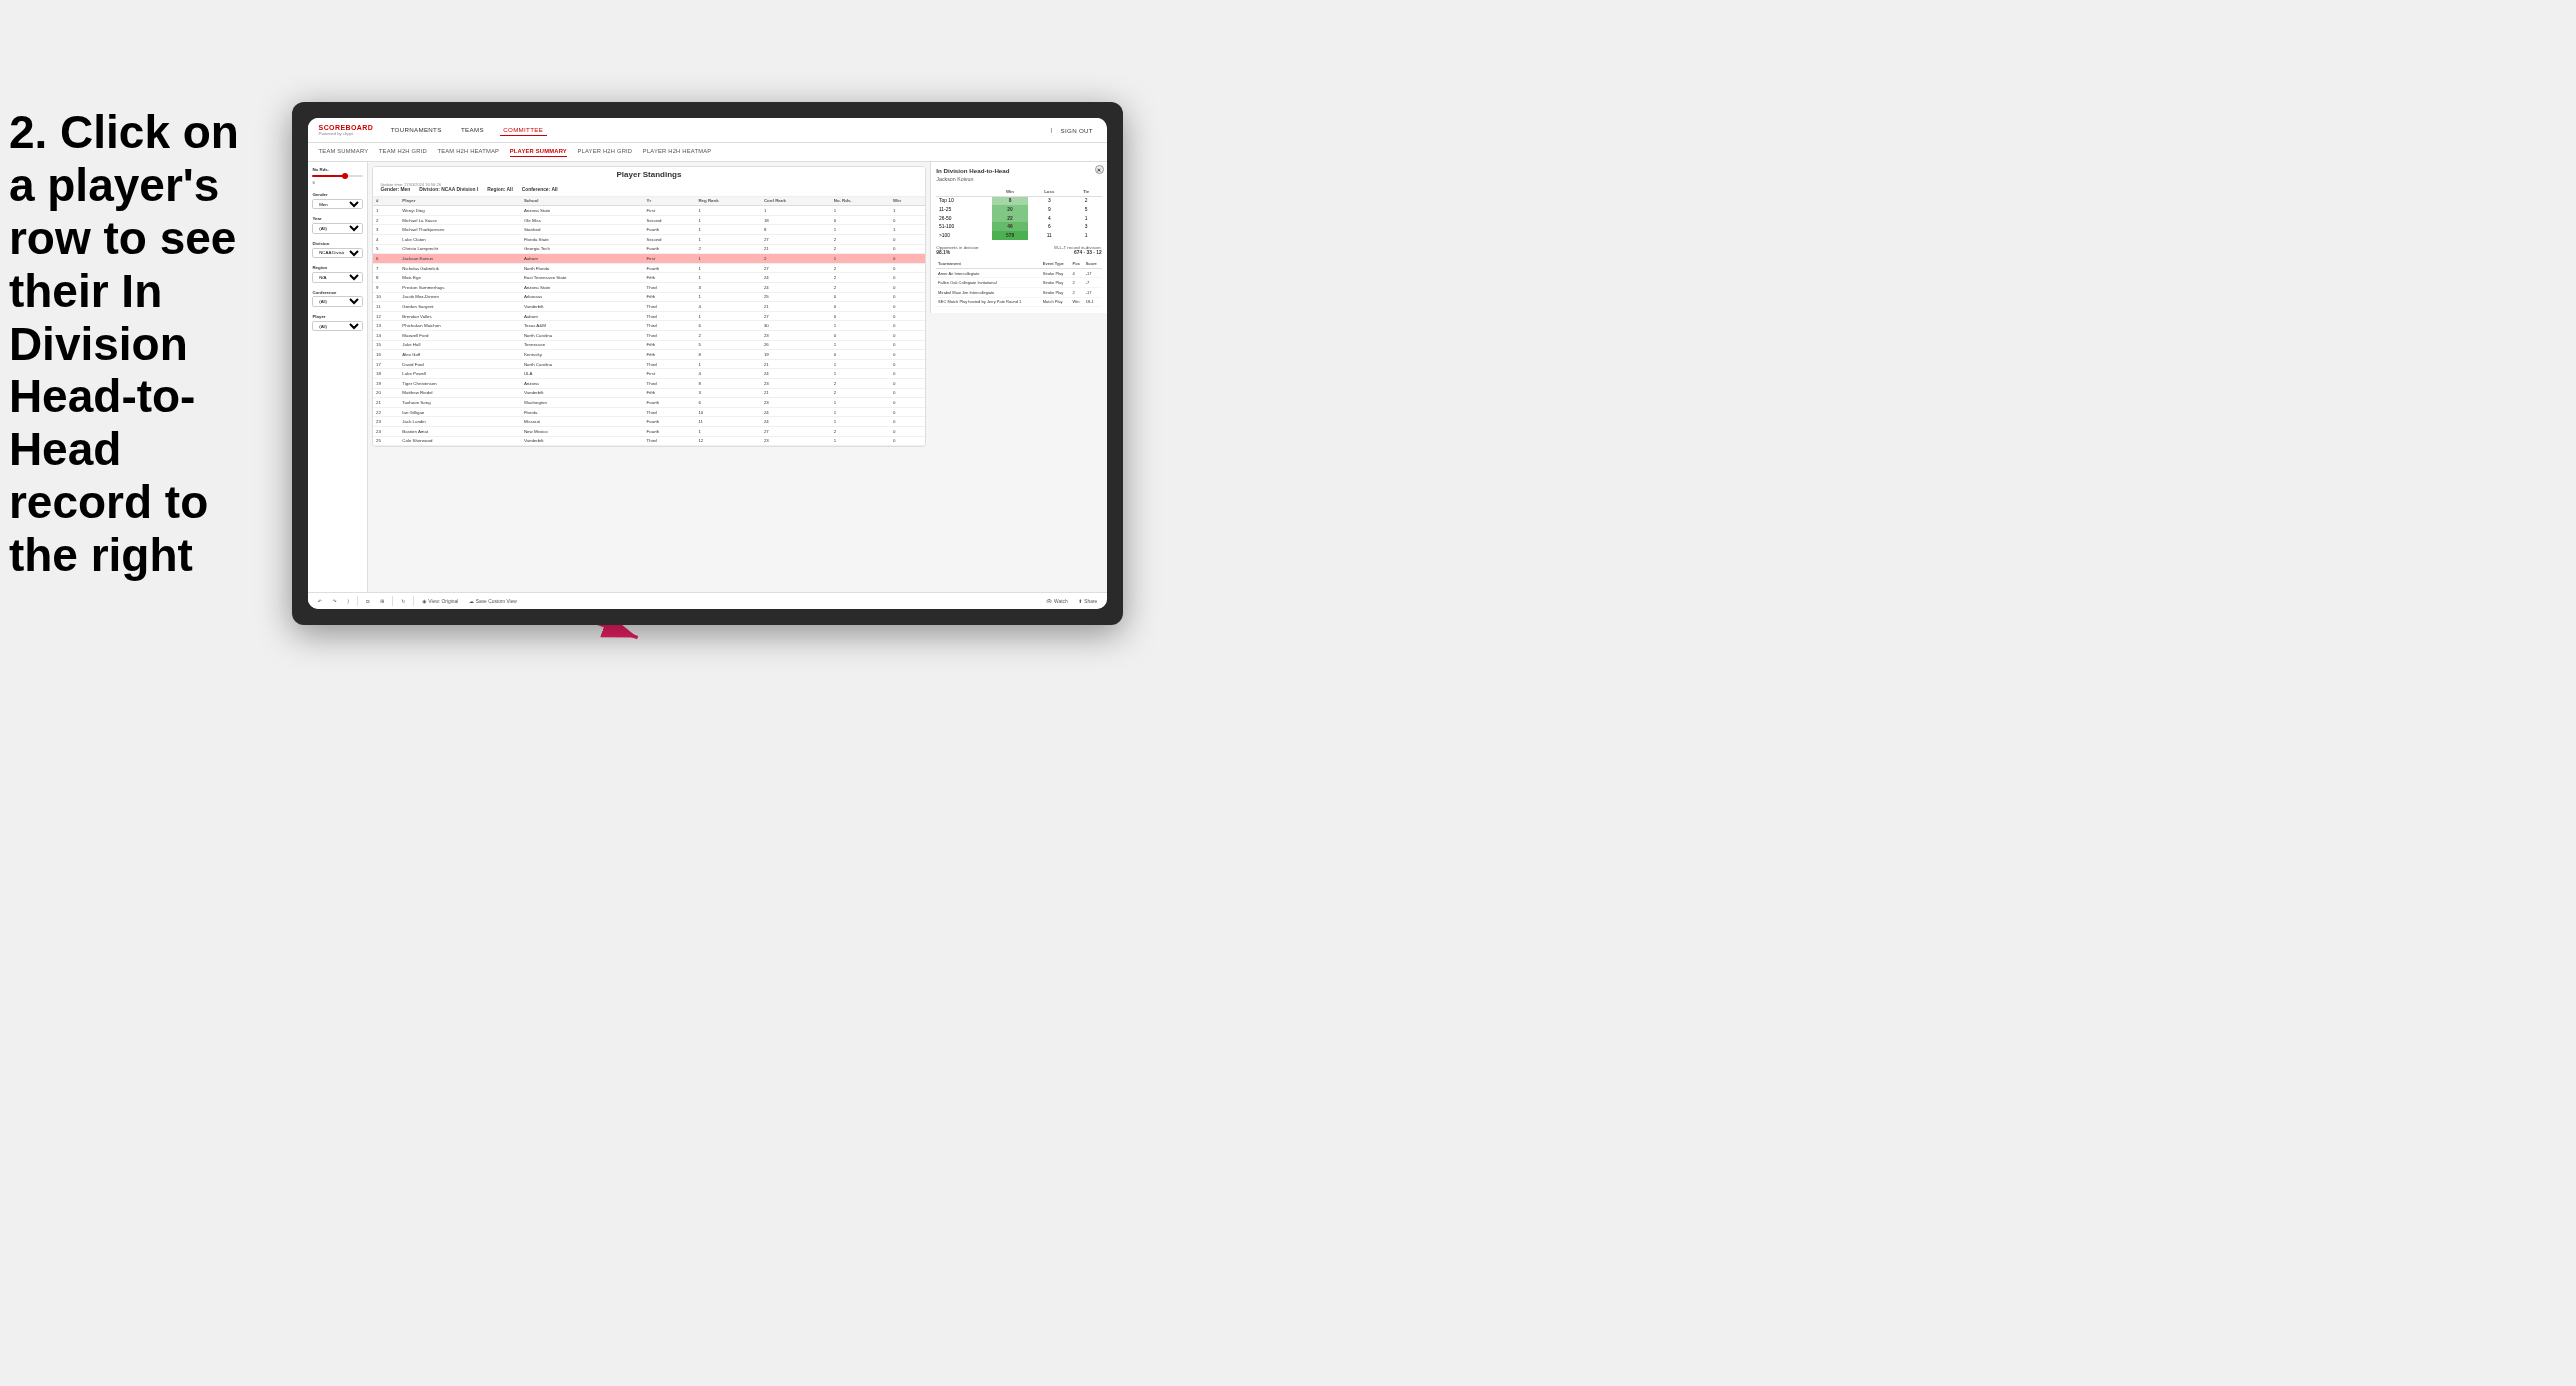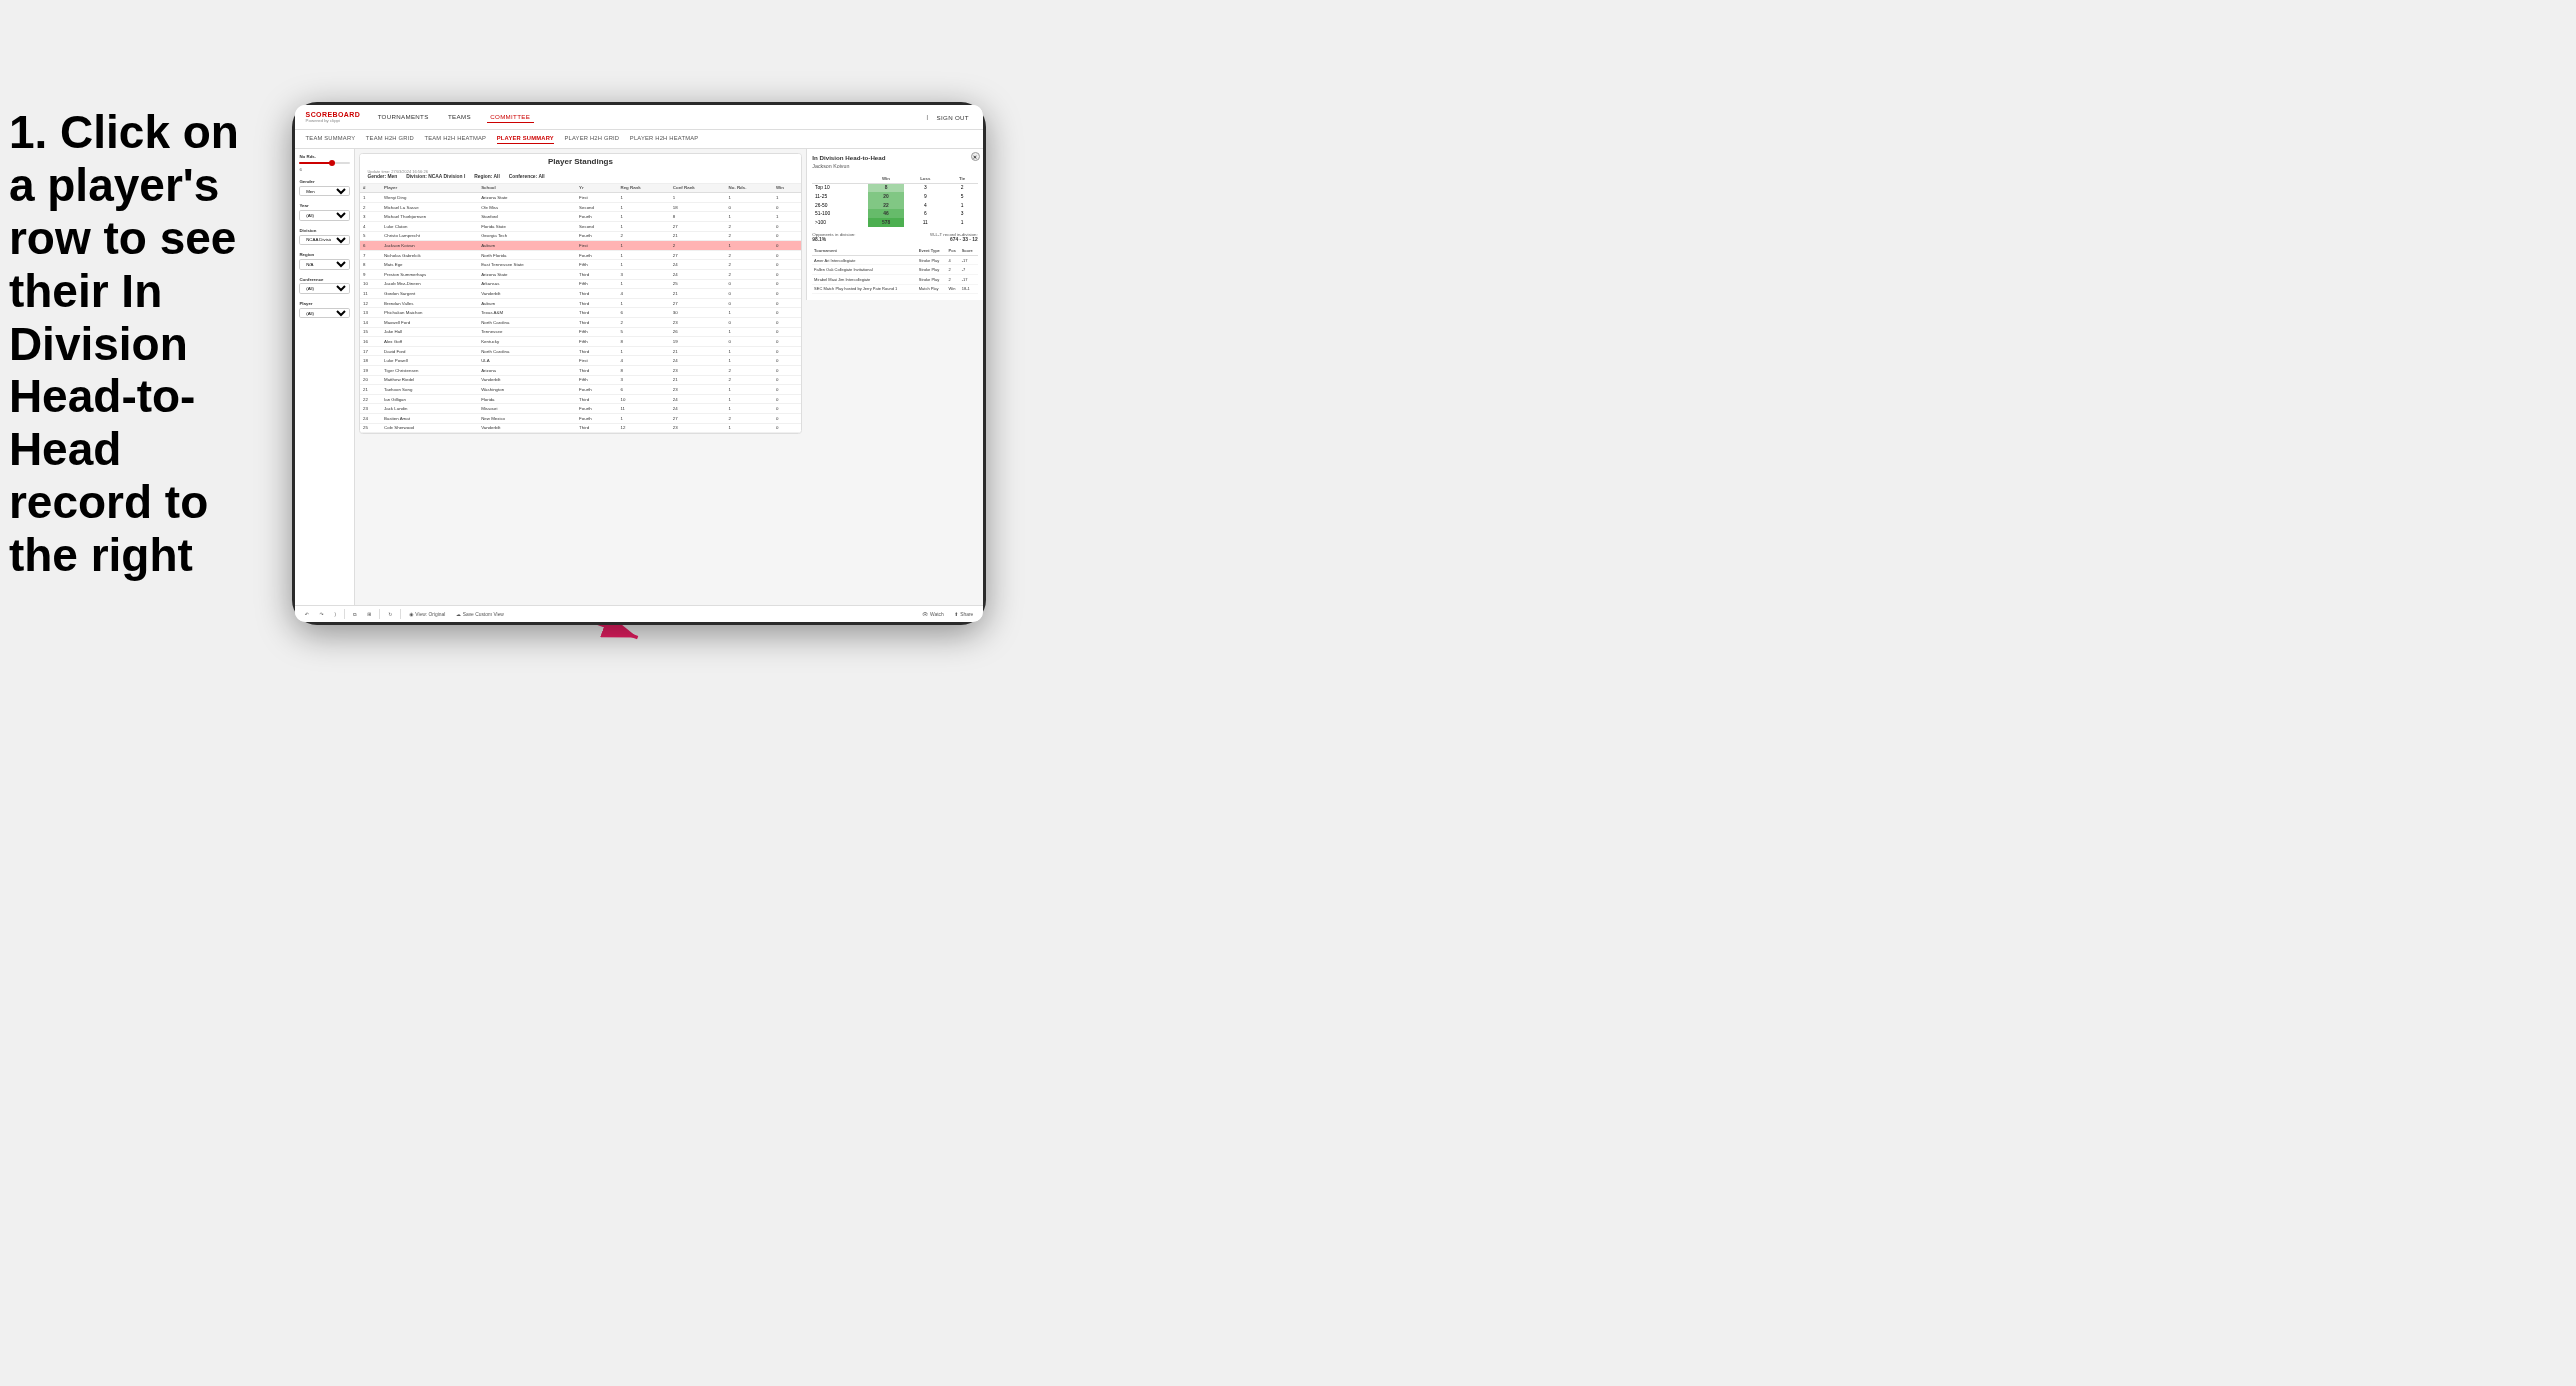--- a/index.html
+++ b/index.html
@@ -33,25 +33,25 @@
       width: 443px;
       height: 177px;
       pointer-events: none;
     }
 
     
     .tablet-frame {
       position: absolute;
       left: 292px;
       top: 102px;
-      width: 694px;
+      width: 831px;
       height: 523px;
       background: #2a2a2a;
-      border-radius: 25px;
-      padding: 3px;
+      border-radius: 12px;
+      padding: 16px;
       box-shadow: 0 8.9px 35px rgba(0,0,0,0.4);
     }
 
     .tablet-screen {
       width: 100%;
       height: 100%;
       background: #fff;
       border-radius: 10.6px;
       overflow: hidden;
       display: flex;
@@ -416,21 +416,21 @@
 
     
     .green-light { background: #a5d6a7; }
     .green-medium { background: #81c784; }
     .green-dark { background: #4caf50; }
     .green-bright { background: #66bb6a; }
   </style>
 </head>
 <body>
 
-<div class="instruction-text">1. Click on a player's row to see their In Division Head-to-Head record to the right</div>
+<div class="instruction-text">2. Click on a player's row to see their In Division Head-to-Head record to the right</div>
 
 <svg class="arrow-container" viewBox="0 0 500 200" xmlns="http://www.w3.org/2000/svg">
   <defs>
     <marker id="arrowhead" markerWidth="10" markerHeight="7" refX="10" refY="3.5" orient="auto">
       <polygon points="0 0, 10 3.5, 0 7" fill="#e91e63"></polygon>
     </marker>
   </defs>
   <line x1="50" y1="20" x2="440" y2="160" stroke="#e91e63" stroke-width="4" marker-end="url(#arrowhead)"></line>
 </svg>
 

